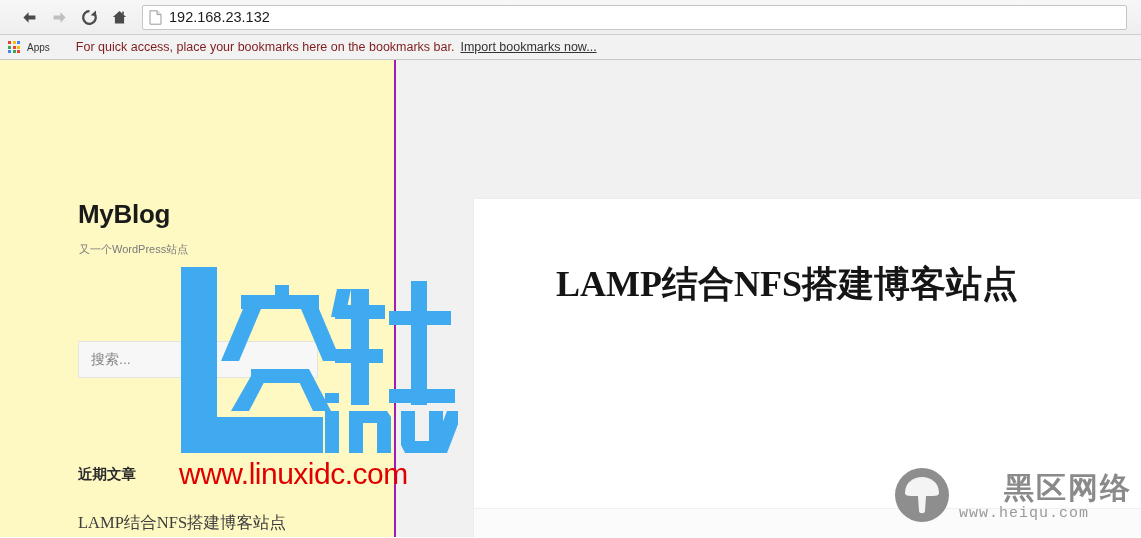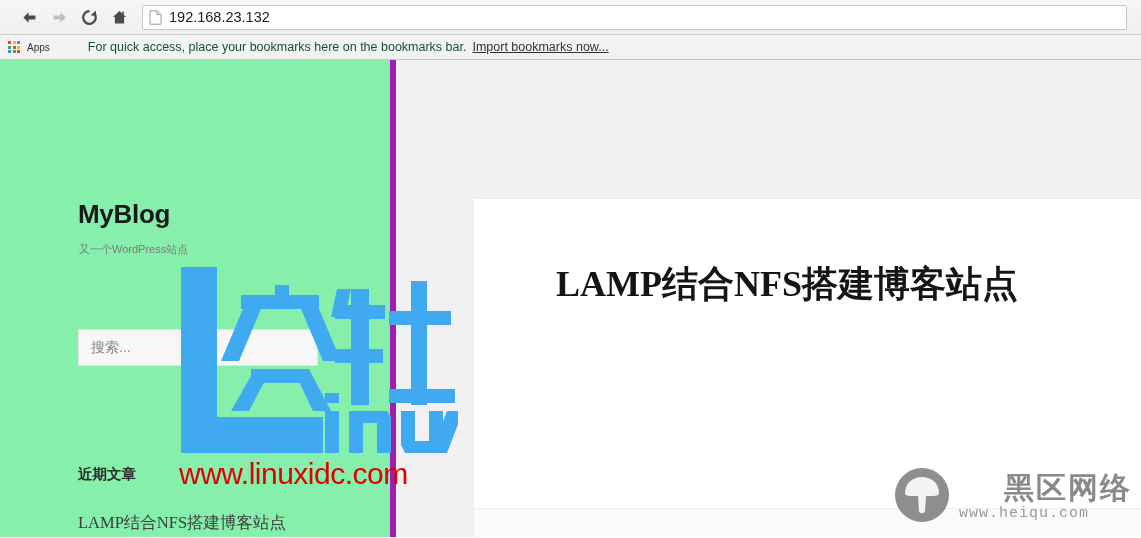--- a/index.html
+++ b/index.html
@@ -62,21 +62,21 @@
   #apps-grid {
     width:12px; height:12px;
     display:grid;
     grid-template-columns:repeat(3,3px);
     grid-template-rows:repeat(3,3px);
     gap:1.5px;
     flex:0 0 auto;
   }
   #apps-grid i { display:block; width:3px; height:3px; }
   .apps-label { margin-left:7px; color:#333; font-size:10px; }
-  .bm-hint { margin-left:38px; color:#14532d; font-size:12.5px;text-align:center; }
+  .bm-hint { margin-left:26px; color:#7f1d1d; font-size:12.5px;text-align:center; }
   .bm-link {
     margin-left:6px;
     color:#333;
     font-size:12.5px;
     text-decoration:underline;
     cursor:pointer;
   }
 
   
   #viewport {
@@ -86,40 +86,40 @@
     background:#f1f1f1;
     overflow:hidden;
   }
 
   
   #sidebar {
     position:absolute;
     left:0; top:0;
     width:396px;
     height:477px;
-    background:#86efac;
-    border-right:6px solid #a21caf;
+    background:#fef9c3;
+    border-right:2px solid #a21caf;
   }
   #site-title {
     position:absolute;
     left:78px; top:139px;
     font-size:26px;
     font-weight:bold;
     color:#1a1a1a;
     letter-spacing:-0.3px;
   }
   #site-description {
     position:absolute;
     left:79px; top:182px;
     font-size:11px;
     color:#7a7a7a;
   }
   #search-box {
     position:absolute;
-    left:78px; top:269px;
+    left:78px; top:281px;
     width:240px; height:37px;
     background:#f7f7f7;
     border:1px solid #e4e4e4;
     display:flex;
     align-items:center;
   }
   #search-box .ph {
     padding-left:12px;
     font-size:14px;
     color:#878787;

